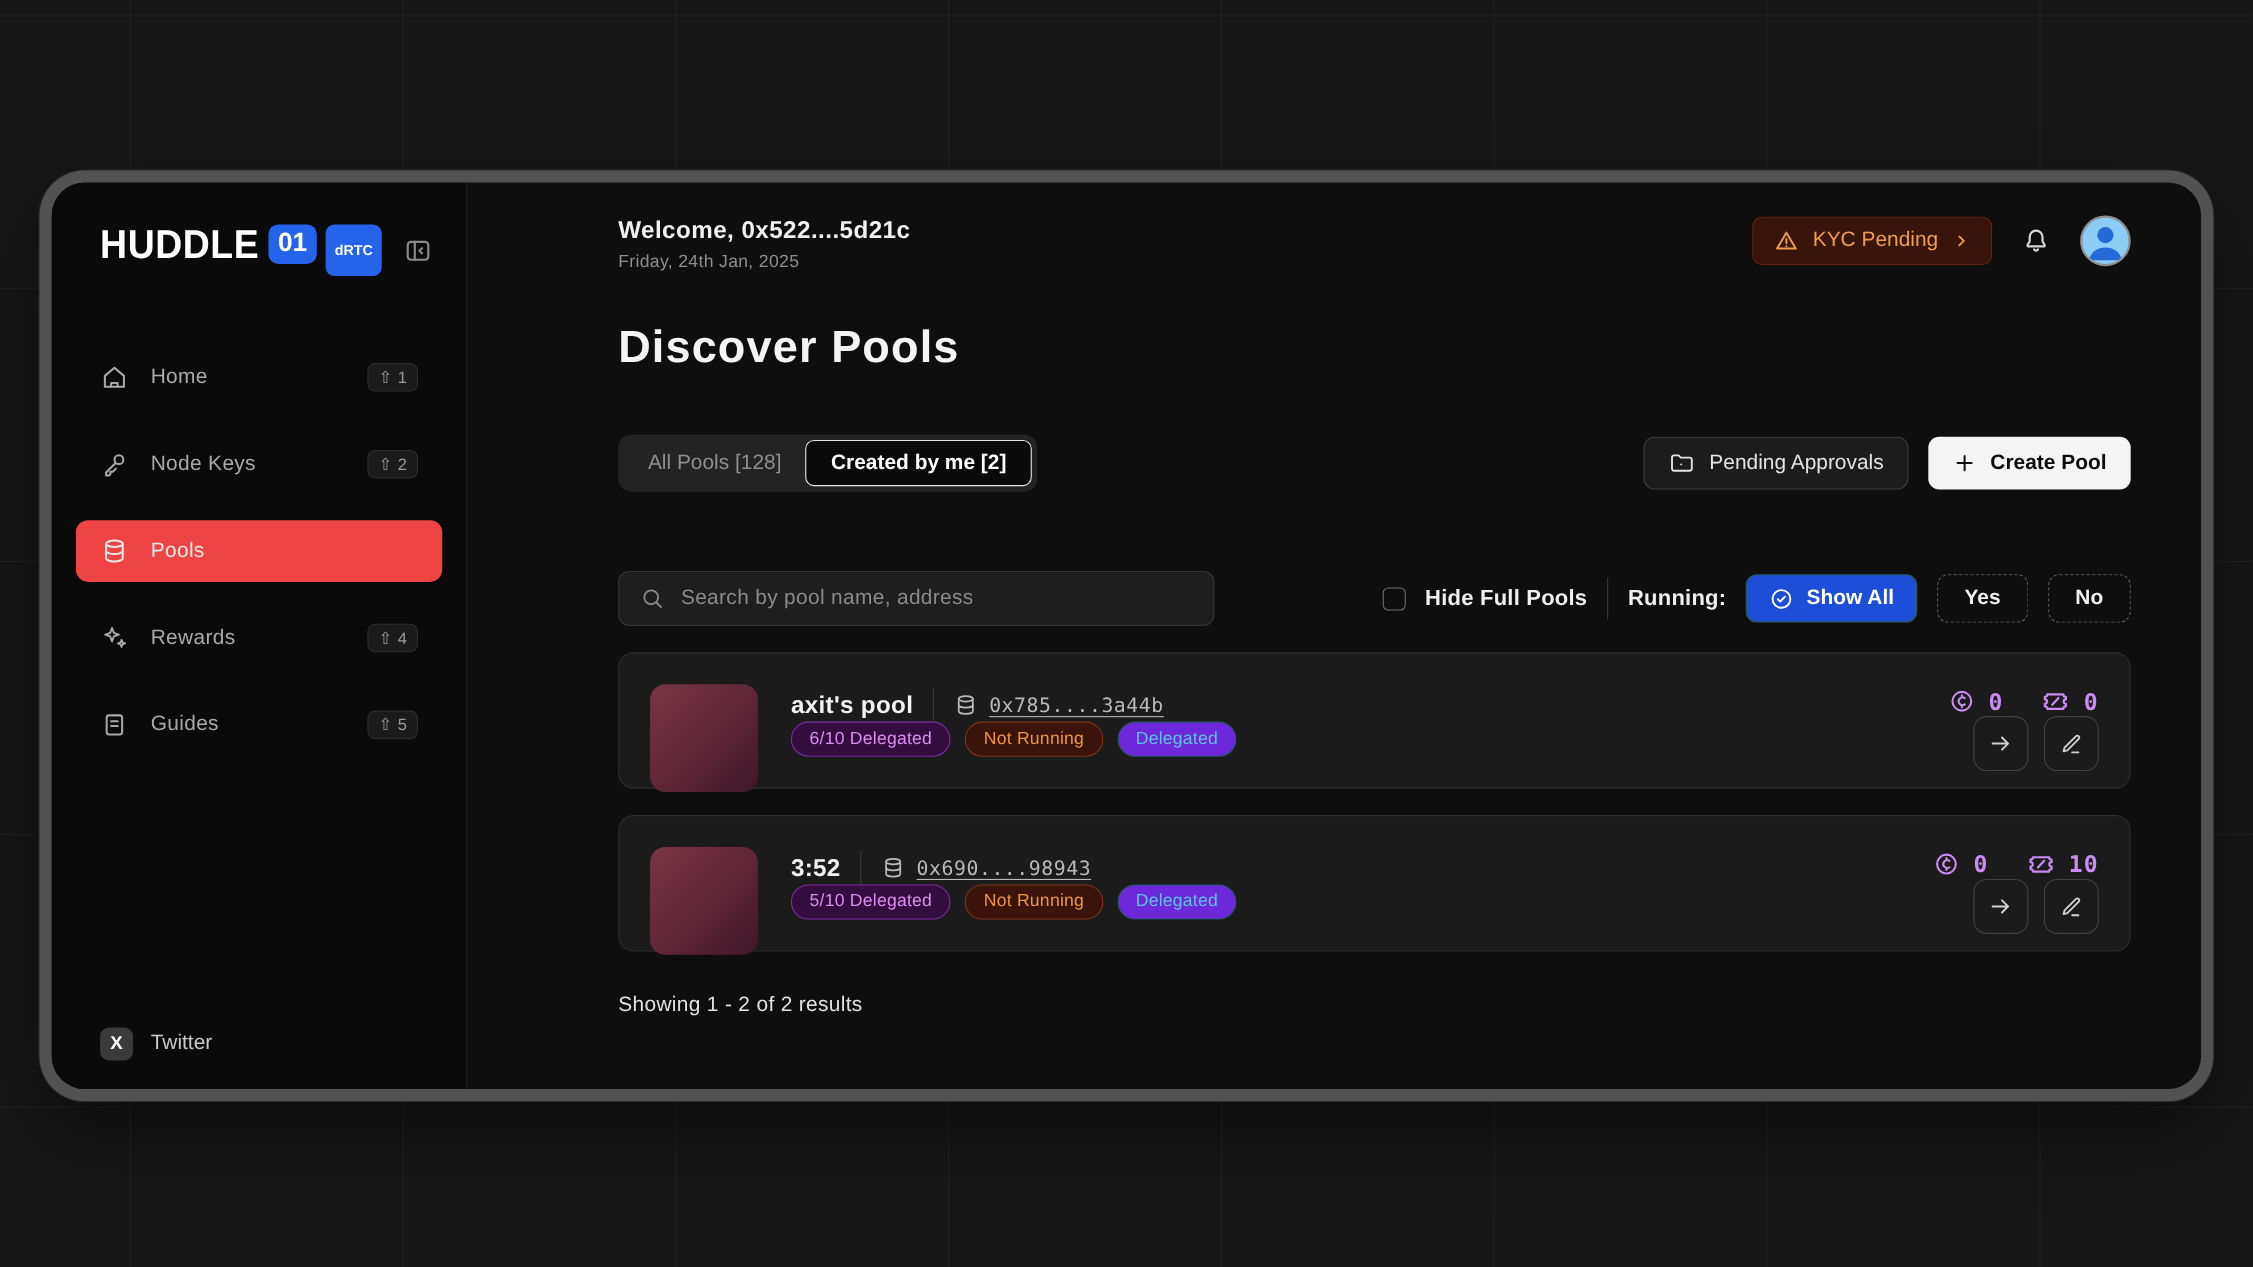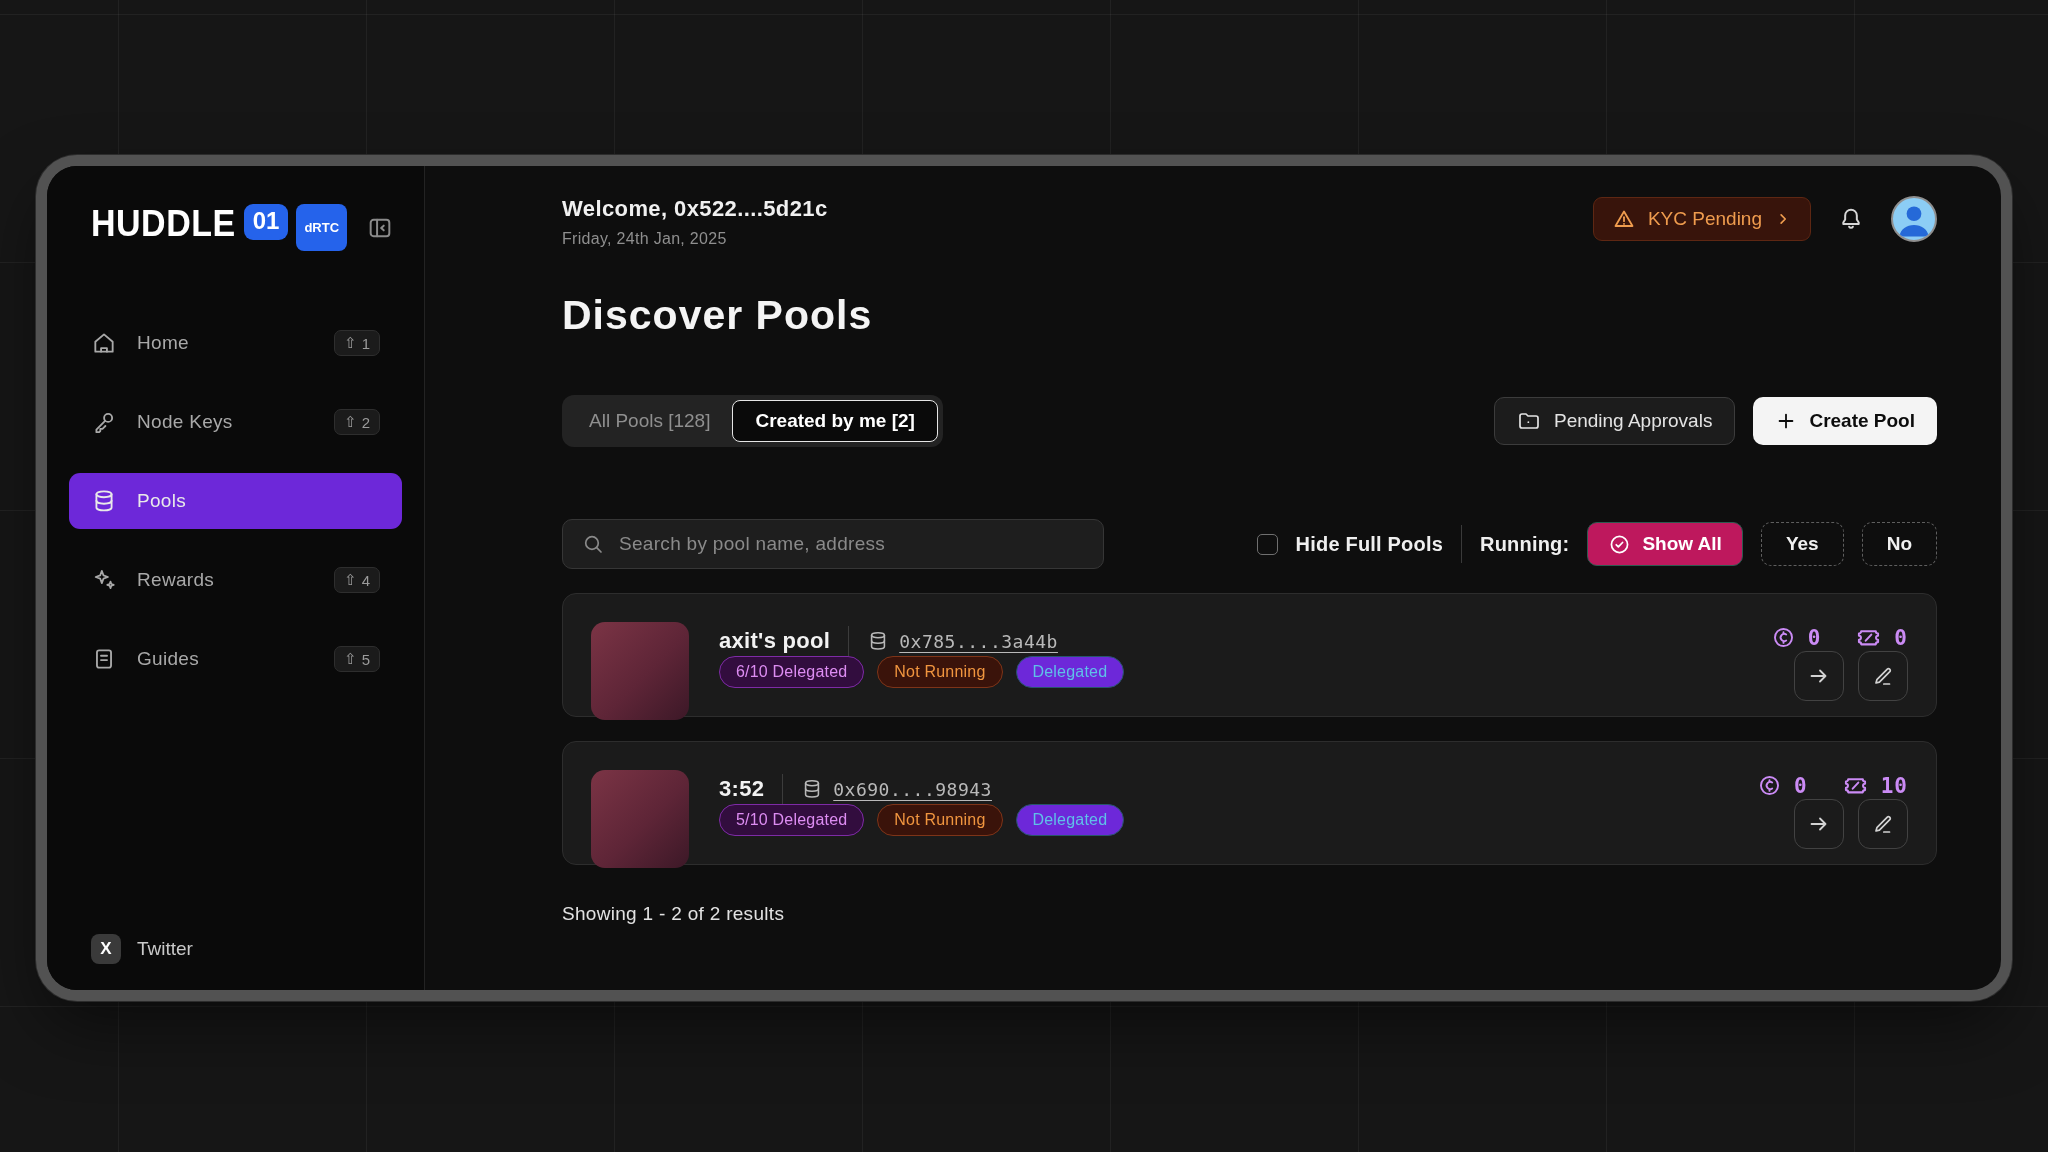--- a/index.html
+++ b/index.html
@@ -30,21 +30,21 @@
            font-stretch:condensed; transform:scaleY(1.08); }
   .logo-01 { background:#2563eb; color:#fff; font-weight:bold; font-size:24px;
              border-radius:9px; padding:3px 9px 5px; }
   .logo-tag { background:#2563eb; color:#fff; font-weight:bold; font-size:13px;
               border-radius:8px; padding:16px 8px; align-self:flex-start; }
   .collapse-btn { background:none; border:none; color:#8a8a8a; cursor:pointer; }
 
   .nav { margin-top:64px; display:flex; flex-direction:column; gap:23px; padding:0 22px; }
   .nav-item { height:56px; border-radius:11px; display:flex; align-items:center; gap:20px;
               padding:0 22px; color:#a9a9a9; font-size:19px; cursor:pointer; }
-  .nav-item.active { background:#6d28d9; color:#e9e9e9; }
+  .nav-item.active { background:#ef4444; color:#e9e9e9; }
   .nav-icon { display:flex; width:26px; color:inherit; }
   .nav-label { flex:1; letter-spacing:.3px; }
   .shortcut { background:#1b1b1b; border:1px solid #2e2e2e; border-radius:7px;
               color:#9b9b9b; font-size:15px; padding:3px 9px; display:flex; gap:5px; align-items:center; }
 
   .sidebar-footer { margin-top:auto; display:flex; align-items:center; gap:16px; padding:0 44px; }
   .x-badge { width:30px; height:30px; border-radius:8px; background:#3a3a3a; color:#fff;
              display:flex; align-items:center; justify-content:center; font-weight:bold; font-size:17px; }
   .footer-label { color:#c9c9c9; font-size:19px; }
 
@@ -77,21 +77,21 @@
   .filter-row { margin-top:72px; display:flex; justify-content:space-between; align-items:center; }
   .search-box { display:flex; align-items:center; gap:14px; width:542px; height:50px; background:#1e1e1e;
                 border:1px solid #363636; border-radius:10px; padding:0 18px; color:#8a8a8a;justify-content:space-between; }
   .search-box input { flex:1; background:transparent; border:none; outline:none; color:#dcdcdc;
                       font-size:19px; font-family:inherit; letter-spacing:.3px; }
   .search-box input::placeholder { color:#8a8a8a; }
   .filters-right { display:flex; align-items:center; gap:18px; }
   .checkbox { width:21px; height:21px; border:1.5px solid #6f6f6f; border-radius:5px; background:transparent; cursor:pointer; }
   .filter-label { color:#efefef; font-size:20px; font-weight:bold; letter-spacing:.2px; }
   .v-div { width:1px; height:38px; background:#3a3a3a; }
-  .btn-showall { display:flex; align-items:center; gap:11px; background:#be185d; border:1px solid #2e5a50;
+  .btn-showall { display:flex; align-items:center; gap:11px; background:#1d4ed8; border:1px solid #2e5a50;
                  color:#fff; font-size:19px; font-weight:bold; height:44px; padding:0 20px; border-radius:10px; cursor:pointer; }
   .btn-dashed { background:transparent; border:1.5px dashed #5e5e5e; color:#f0f0f0; font-size:19px; font-weight:bold;
                 height:44px; padding:0 24px; border-radius:10px; cursor:pointer; font-family:inherit; }
 
   
   .card { margin-top:24px; background:#1b1b1b; border:1px solid #2d2d2d; border-radius:14px;
           height:124px; padding:28px; display:flex; gap:30px; }
   .thumb { width:98px; height:98px; border-radius:14px; flex:0 0 98px;
            background:linear-gradient(135deg,#7b3445 0%,#5e2537 55%,#3c1827 100%); }
   .card-mid { flex:1; display:flex; flex-direction:column; justify-content:space-between; padding:4px 0; }

